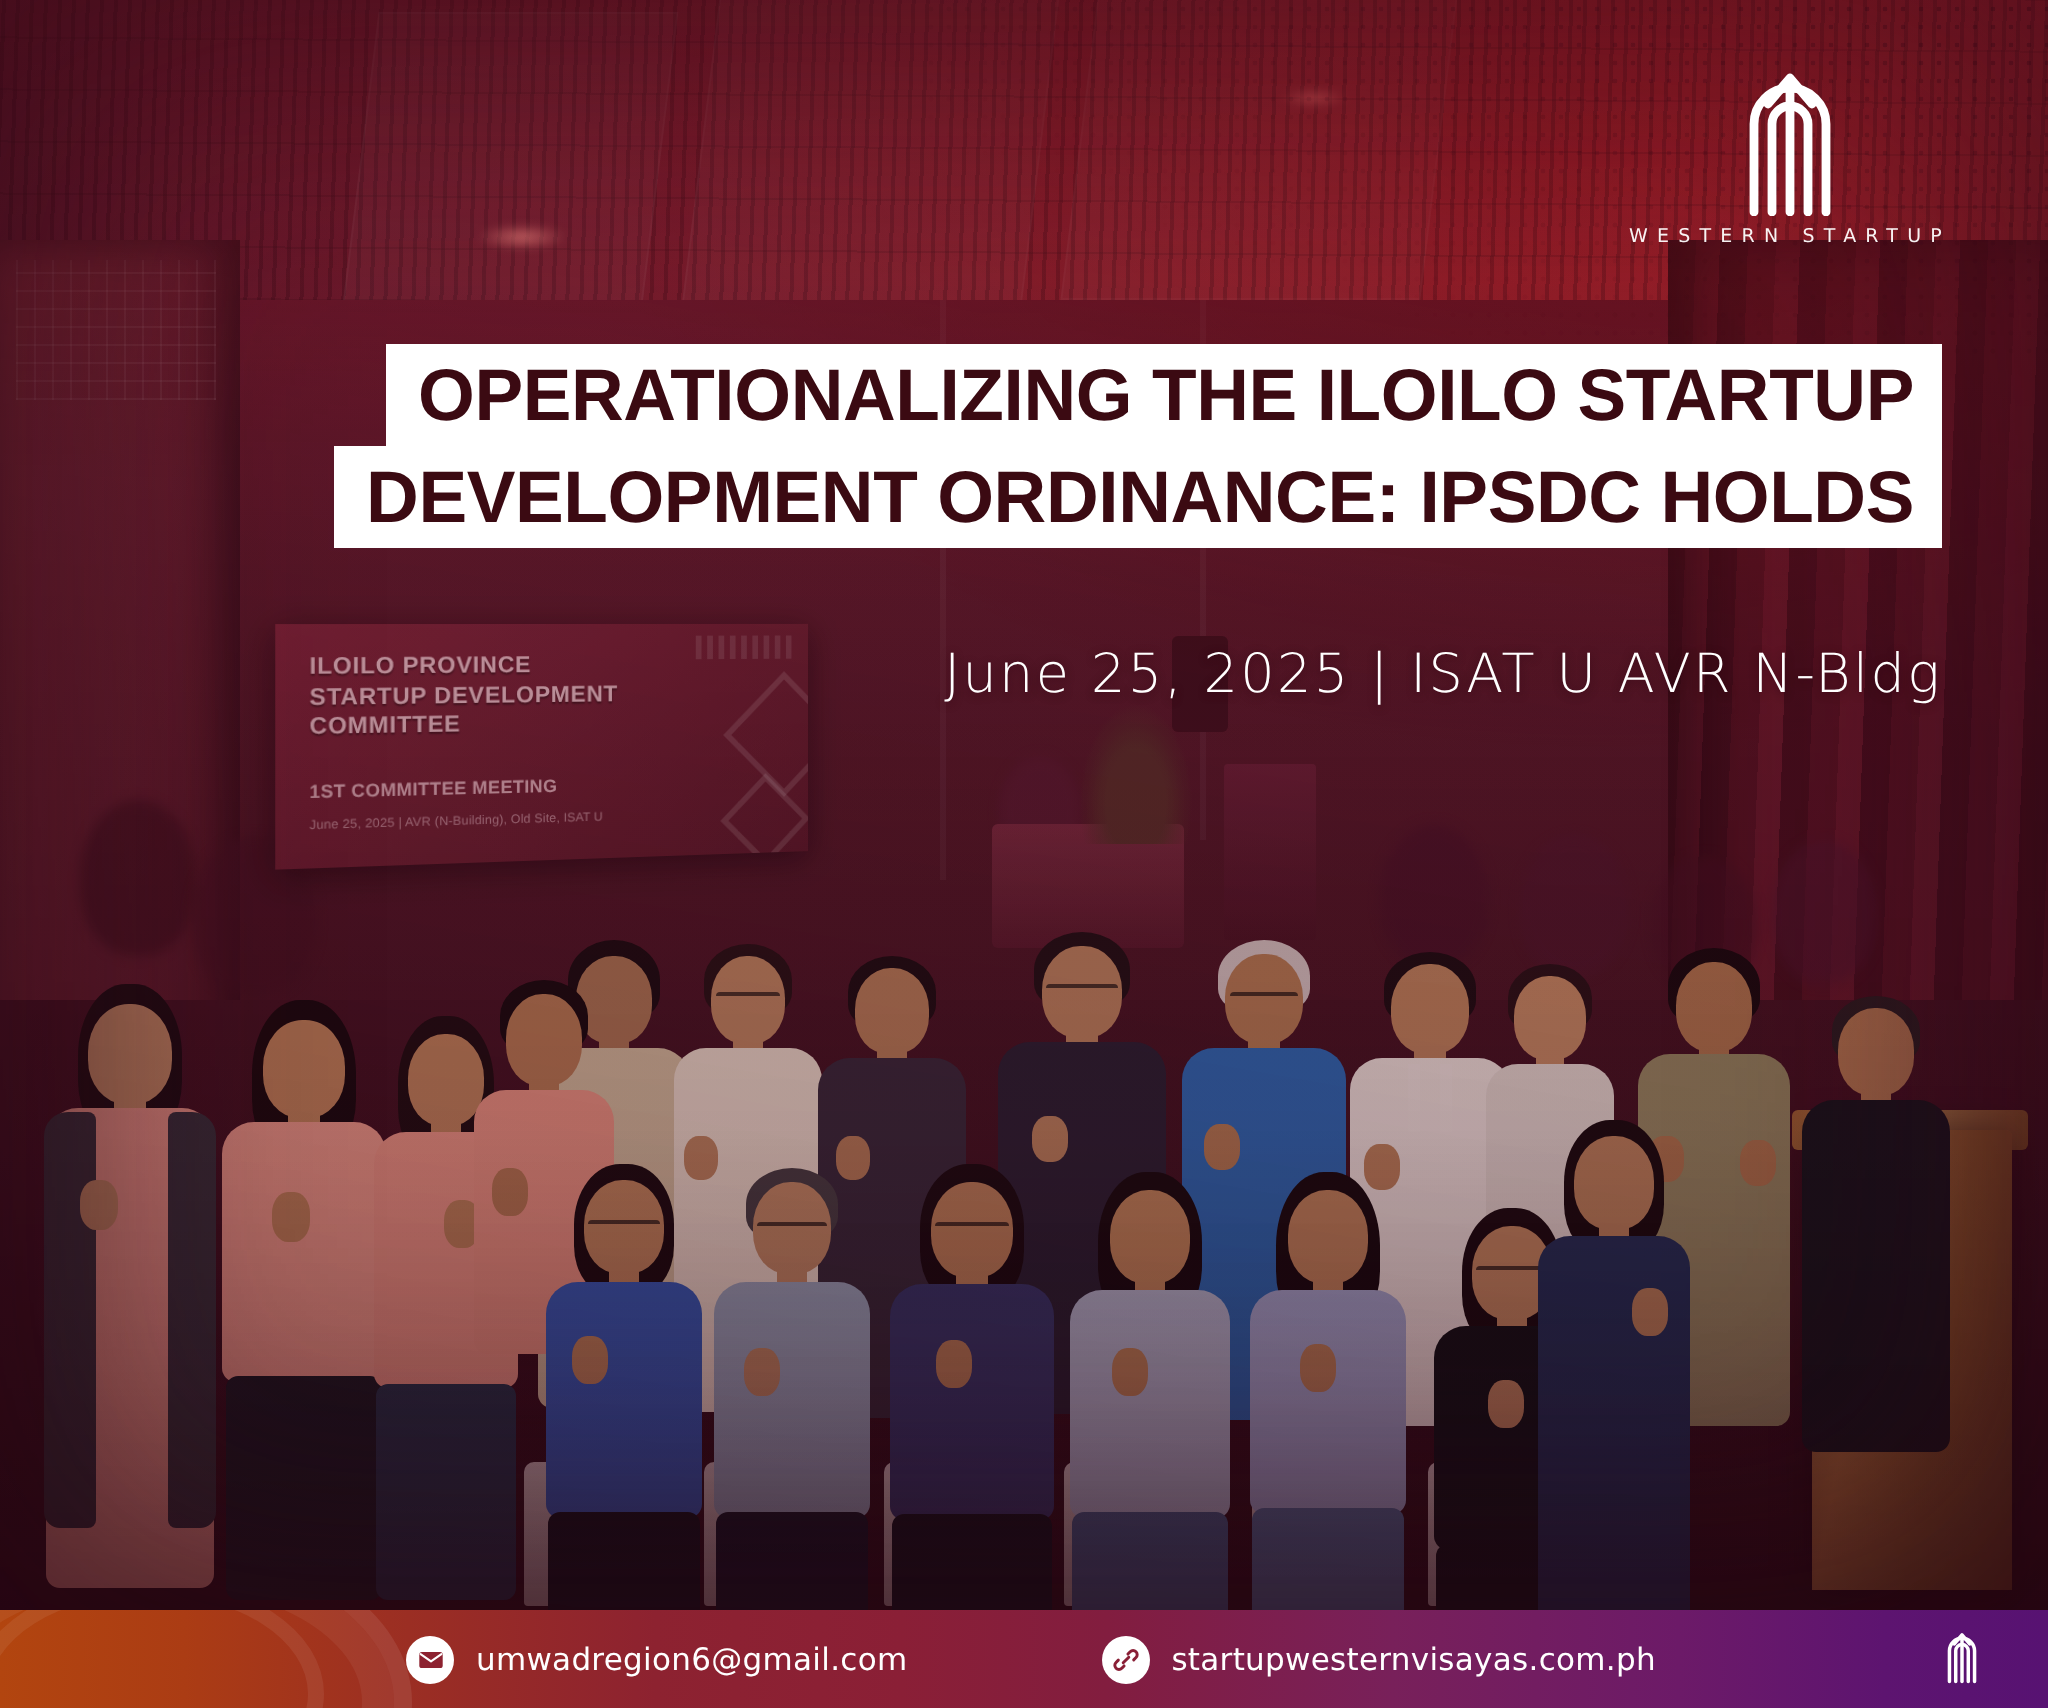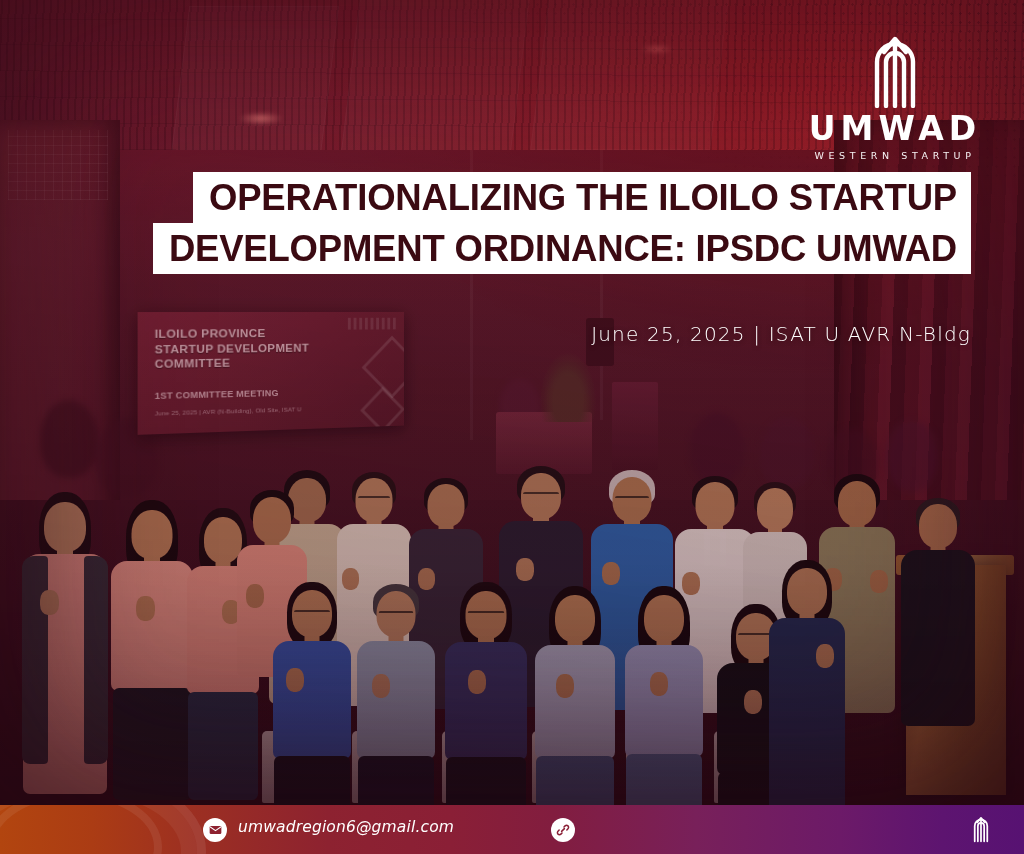--- a/index.html
+++ b/index.html
@@ -247,21 +247,21 @@
     line-height:1.0;
     letter-spacing:-0.2px;
     padding:8px 14px 7px 16px;
     white-space:nowrap;
     font-family:"Liberation Sans", sans-serif;
     margin-bottom:-1px;
   }
 
   .meta{
     position:absolute; z-index:45; right:53px; top:322px;
-    color:#ffffff; font-size:20px; letter-spacing:1.2px;
+    color:#ffffff; font-size:27px; letter-spacing:1.2px;
     font-weight:300;
     font-family:"DejaVu Sans", sans-serif;
     text-shadow:0 1px 4px rgba(40,4,16,.55);
   }
 
   
   .footer{
     position:absolute; left:0; right:0; bottom:0; height:49px; z-index:60;
     background:linear-gradient(90deg,
       #b2450f 0%, #ab3c14 9%, #9c2f22 19%,
@@ -276,23 +276,22 @@
     border:9px solid rgba(255,255,255,.085);
     box-shadow:
       0 0 0 16px rgba(255,255,255,.055) inset;
   }
   .footer::after{
     content:""; position:absolute; left:-14px; top:-16px;
     width:160px; height:100px; border-radius:50%;
     border:8px solid rgba(255,255,255,.07);
   }
   .contact{
-    display:flex; gap:11px; position:relative; z-index:2;
+    display:flex; align-items:center; gap:11px; position:relative; z-index:2;
     color:#fff;
-    font-style:italic;
   }
   .contact .c-text{
     font-size:15.5px; letter-spacing:.15px;
     font-family:"DejaVu Sans", sans-serif;
   }
   .ibadge{
     width:24px; height:24px; border-radius:50%;
     background:#fff; display:flex; align-items:center; justify-content:center;
     flex:0 0 24px;
   }
@@ -549,27 +548,26 @@
 
   <div class="brand">
     <span>
       <svg width="86" height="80" viewBox="0 0 86 80" fill="none" aria-hidden="true">
         <path d="M25 78 V34 a18 18 0 0 1 36 0 V78" stroke="#fff" stroke-width="4.4" stroke-linecap="round" fill="none"></path>
         <path d="M34 78 V34 a9 9 0 0 1 18 0 V78" stroke="#fff" stroke-width="4.4" stroke-linecap="round" fill="none"></path>
         <path d="M43 78 V14" stroke="#fff" stroke-width="4.4" stroke-linecap="round"></path>
         <path d="M32 24 L43 11 L54 24" stroke="#fff" stroke-width="4.4" stroke-linecap="round" stroke-linejoin="round" fill="none"></path>
       </svg>
     </span>
-    <div class="wordmark">UMWAD</div>
     <div class="tagline">WESTERN STARTUP</div>
   </div>
 
   <div class="headline">
     <div class="hl-line">OPERATIONALIZING THE ILOILO STARTUP</div>
-    <div class="hl-line">DEVELOPMENT ORDINANCE: IPSDC UMWAD</div>
+    <div class="hl-line">DEVELOPMENT ORDINANCE: IPSDC HOLDS</div>
   </div>
 
   <div class="meta">June 25, 2025  |  ISAT U AVR N-Bldg</div>
 
   <div class="footer">
 
     <div class="contact" style="margin-left:203px;">
       <span class="ibadge">
         <svg width="13" height="10" viewBox="0 0 14 10" aria-hidden="true">
           <rect x="0.7" y="0.7" width="12.6" height="8.6" rx="1.4" fill="#8d2230"></rect>
@@ -582,20 +580,21 @@
     <div class="contact" style="margin-left:97px;">
       <span class="ibadge">
         <svg width="14" height="14" viewBox="0 0 16 16" aria-hidden="true">
           <g stroke="#8a1f36" stroke-width="1.7" fill="none" stroke-linecap="round">
             <path d="M6.4 9.6 L9.6 6.4"></path>
             <path d="M9.1 4.6 L10.4 3.3 a2.3 2.3 0 0 1 3.3 3.3 L12.4 7.9"></path>
             <path d="M6.9 11.4 L5.6 12.7 a2.3 2.3 0 0 1-3.3-3.3 L3.6 8.1"></path>
           </g>
         </svg>
       </span>
+      <span class="c-text">startupwesternvisayas.com.ph</span>
     </div>
 
     <span class="footer-logo">
       <svg width="30" height="34" viewBox="0 0 86 80" fill="none" aria-hidden="true">
         <path d="M25 78 V34 a18 18 0 0 1 36 0 V78" stroke="#fff" stroke-width="5" stroke-linecap="round" fill="none"></path>
         <path d="M34 78 V34 a9 9 0 0 1 18 0 V78" stroke="#fff" stroke-width="5" stroke-linecap="round" fill="none"></path>
         <path d="M43 78 V14" stroke="#fff" stroke-width="5" stroke-linecap="round"></path>
         <path d="M32 24 L43 11 L54 24" stroke="#fff" stroke-width="5" stroke-linecap="round" stroke-linejoin="round" fill="none"></path>
       </svg>
     </span>

